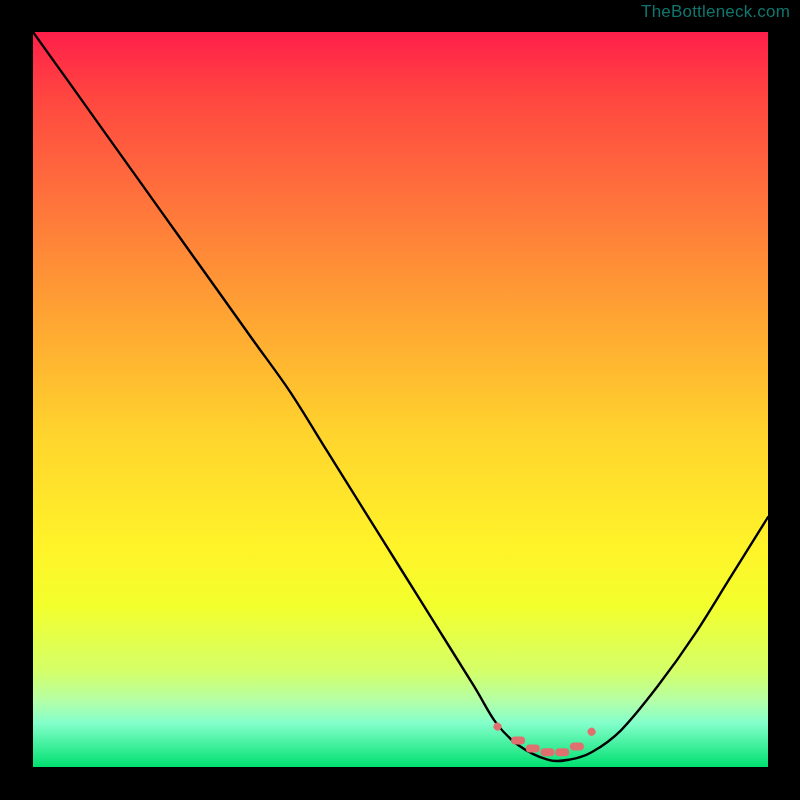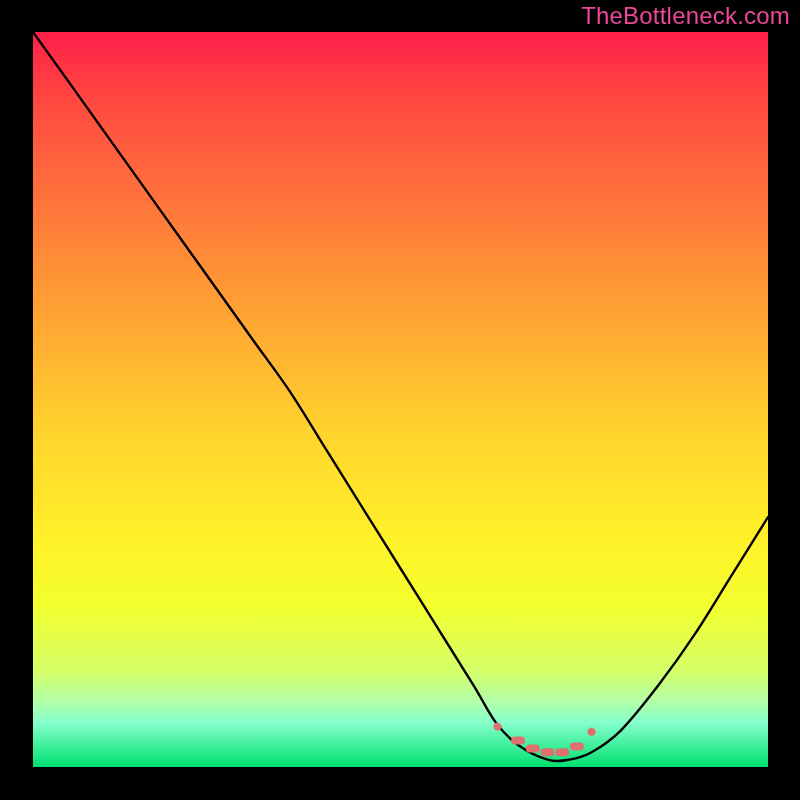--- a/index.html
+++ b/index.html
@@ -9,23 +9,23 @@
     width: 800px;
     height: 800px;
     overflow: hidden;
     position: relative;
     font-family: Arial, Helvetica, sans-serif;
   }
   .watermark {
     position: absolute;
     top: 2px;
     right: 10px;
-    font-size: 24px;
+    font-size: 17px;
     font-weight: 500;
-    color: #ec4899;
+    color: #0f766e;
     letter-spacing: 0.2px;
     z-index: 4;
   }
   .outer {
     position: absolute;
     left: 0;
     top: 0;
     width: 800px;
     height: 800px;
     background: #000;

